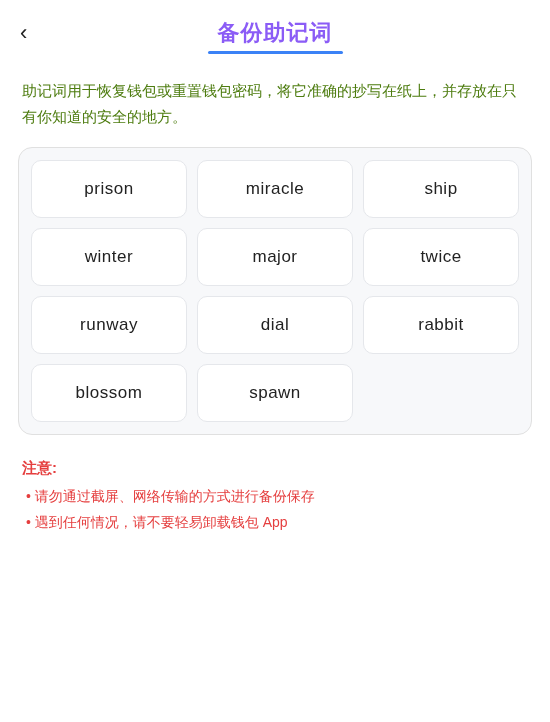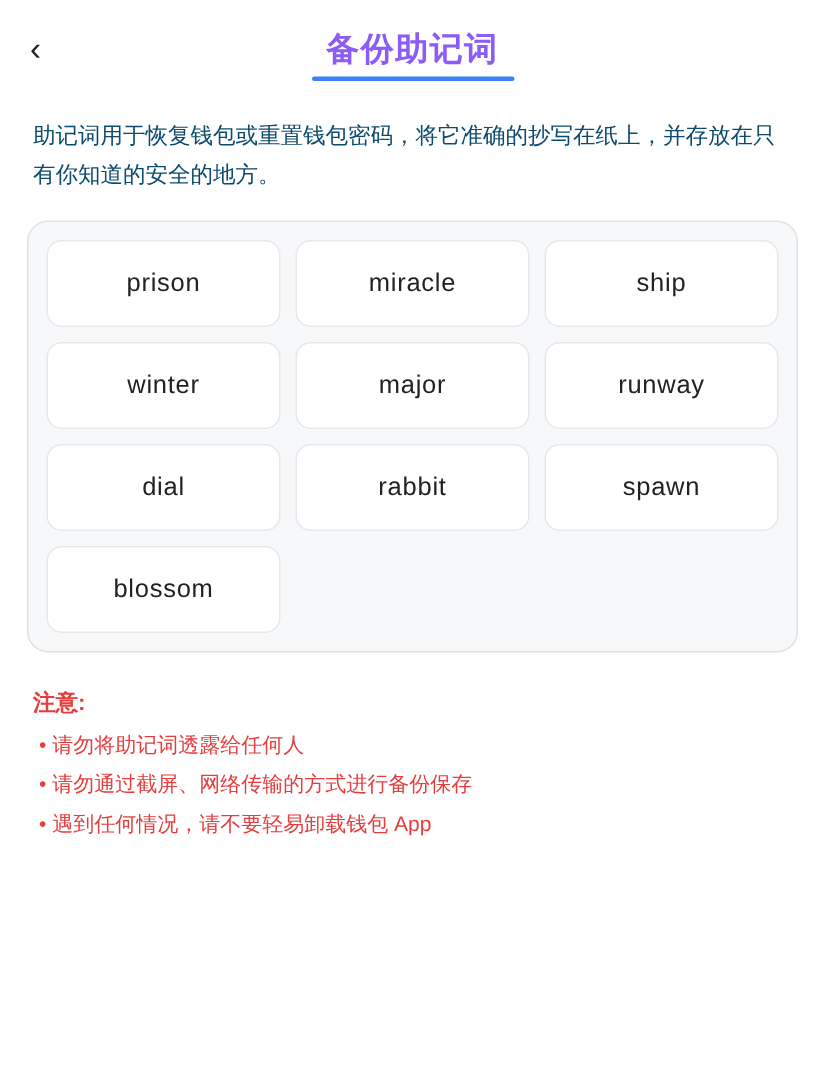--- a/index.html
+++ b/index.html
@@ -50,21 +50,21 @@
       right: -10px;
       height: 3px;
       background: #3b82f6;
       border-radius: 2px;
     }
 
     .description {
       padding: 20px 22px 16px;
       font-size: 15px;
       line-height: 1.75;
-      color: #0c4a6e;
+      color: #4d7c0f;
     }
 
     .mnemonic-grid-container {
       margin: 0 18px;
       border: 1.5px solid #e0e0e0;
       border-radius: 14px;
       background: #f7f8fa;
       padding: 12px;
     }
 
@@ -116,28 +116,28 @@
 
 <div class="description">助记词用于恢复钱包或重置钱包密码，将它准确的抄写在纸上，并存放在只有你知道的安全的地方。</div>
 
 <div class="mnemonic-grid-container">
   <div class="mnemonic-grid" id="mnemonic-grid">
       <div class="mnemonic-cell">prison</div>
       <div class="mnemonic-cell">miracle</div>
       <div class="mnemonic-cell">ship</div>
       <div class="mnemonic-cell">winter</div>
       <div class="mnemonic-cell">major</div>
+      <div class="mnemonic-cell">twice</div>
       <div class="mnemonic-cell">runway</div>
       <div class="mnemonic-cell">dial</div>
       <div class="mnemonic-cell">rabbit</div>
+      <div class="mnemonic-cell">blossom</div>
       <div class="mnemonic-cell">spawn</div>
-      <div class="mnemonic-cell">blossom</div>
     </div>
 </div>
 
 <div class="notice-section">
   <div class="notice-title">注意:</div>
   <div id="notice-items">
-      <div class="notice-item">• 请勿将助记词透露给任何人</div>
       <div class="notice-item">• 请勿通过截屏、网络传输的方式进行备份保存</div>
       <div class="notice-item">• 遇到任何情况，请不要轻易卸载钱包 App</div>
     </div>
 </div>
 
 </body></html>

